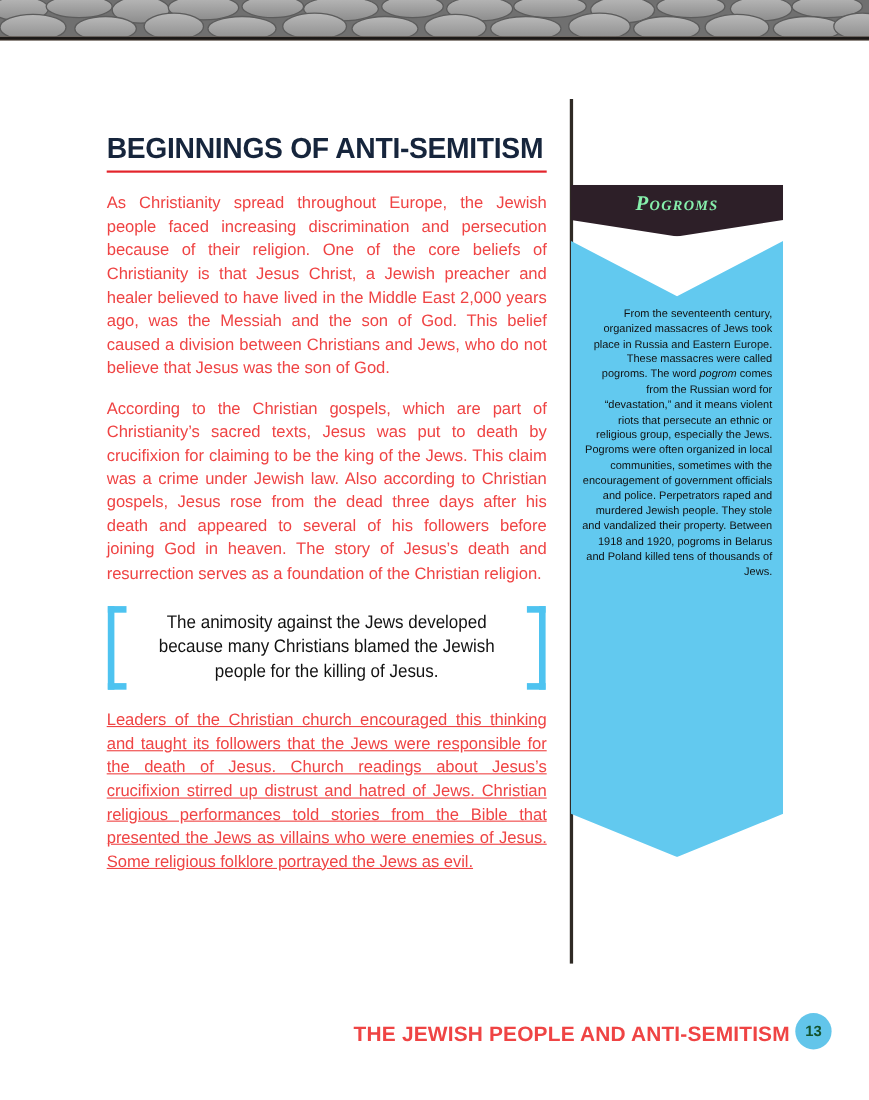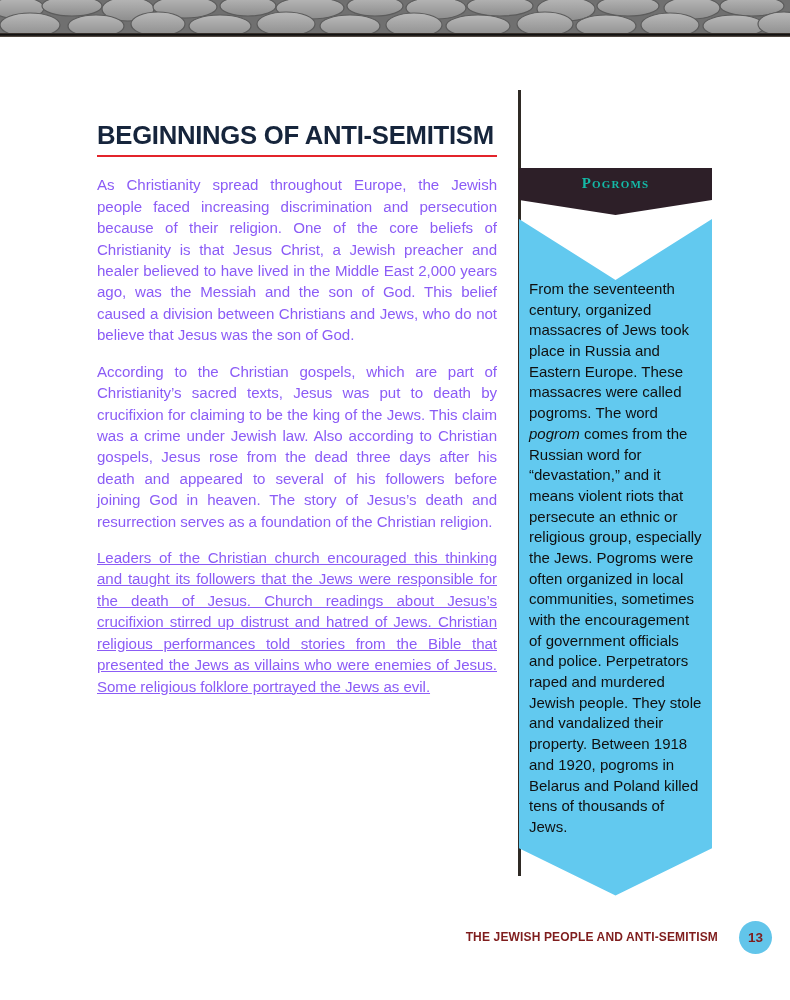--- a/index.html
+++ b/index.html
@@ -68,21 +68,21 @@
     height: 2.5px;
     background: #e3242b;
     margin: 0 0 17px 0;
   }
 
   .body-p {
     font-size: 15.1px;
     line-height: 1.42;
     text-align: justify;
     margin: 0 0 15px 0;
-    color: #8b5cf6;
+    color: #ef4444;
     letter-spacing: -0.05px;
   }
   .body-p:last-child { margin-bottom: 0; text-decoration: underline; }
 
   
   .pullquote {
     position: relative;
     margin: 17px 0 19px 0;
     padding: 6px 34px 4px 34px;
     min-height: 72px;
@@ -135,71 +135,72 @@
     clip-path: polygon(0 0, 100% 0, 100% 68%, 50% 100%, 0 68%);
     display: flex;
     align-items: flex-start;
     justify-content: center;
   }
   .sb-title {
     margin-top: 7px;
     font-family: "Liberation Serif", serif;
     font-variant: small-caps;
     font-weight: bold;
-    font-size: 15px;
+    font-size: 19px;
     letter-spacing: 1.2px;
-    color: #14b8a6;
+    color: #86efac;
+    font-style: italic;
   }
   .sb-body {
     position: relative;
     margin-top: 4px;
     width: 193px;
     min-height: 560px;
     background: #62c9ef;
     -webkit-clip-path: polygon(0 0, 50% 9%, 100% 0, 100% 93%, 50% 100%, 0 93%);
     clip-path: polygon(0 0, 50% 9%, 100% 0, 100% 93%, 50% 100%, 0 93%);
     box-sizing: border-box;
     padding: 60px 10px 58px 10px;
   }
   .sb-text {
-    text-align: left;
-    font-size: 15px;
+    text-align: right;
+    font-size: 10px;
     line-height: 1.38;
     color: #101010;
     font-family: "Liberation Sans", sans-serif;
   }
   .sb-text i { font-style: italic; }
 
   
   .footer {
     position: absolute;
     left: 0;
     top: 884px;
     width: 790px;
     height: 50px;
   }
   .footer-title {
     position: absolute;
     right: 72px;
     top: 9px;
-    font-size: 12px;
-    font-weight: bold;
-    color: #7f1d1d;
+    font-size: 19px;
+    font-weight: bold;
+    color: #ef4444;
     letter-spacing: 0.15px;
     white-space: nowrap;
   }
   .page-badge {
     position: absolute;
-    right: 18px;
+    right: 34px;
     top: 0px;
     width: 33px;
     height: 33px;
     border-radius: 50%;
     background: #62c5ea;
-    color: #7f1d1d;
+    color: #14532d;
     font-size: 13.5px;
     font-weight: bold;
     display: flex;
     align-items: center;
     justify-content: center;
   }
 </style>
 </head>
 <body>
 
@@ -249,20 +250,25 @@
   <div class="divider"></div>
 
   <div class="main-col">
 
     <h1 class="page-title">BEGINNINGS OF ANTI-SEMITISM</h1>
     <div class="title-rule"></div>
 
     <p class="body-p">As Christianity spread throughout Europe, the Jewish people faced increasing discrimination and persecution because of their religion. One of the core beliefs of Christianity is that Jesus Christ, a Jewish preacher and healer believed to have lived in the Middle East 2,000 years ago, was the Messiah and the son of God. This belief caused a division between Christians and Jews, who do not believe that Jesus was the son of God.</p>
     <p class="body-p">According to the Christian gospels, which are part of Christianity’s sacred texts, Jesus was put to death by crucifixion for claiming to be the king of the Jews. This claim was a crime under Jewish law. Also according to Christian gospels, Jesus rose from the dead three days after his death and appeared to several of his followers before joining God in heaven. The story of Jesus’s death and resurrection serves as a foundation of the Christian religion.</p>
 
+    <div class="pullquote">
+      <span class="bracket left"></span>
+      <div class="pq-text">The animosity against the Jews developed because many Christians blamed the Jewish people for the killing of Jesus.</div>
+      <span class="bracket right"></span>
+    </div>
 
     <p class="body-p">Leaders of the Christian church encouraged this thinking and taught its followers that the Jews were responsible for the death of Jesus. Church readings about Jesus’s crucifixion stirred up distrust and hatred of Jews. Christian religious performances told stories from the Bible that presented the Jews as villains who were enemies of Jesus. Some religious folklore portrayed the Jews as evil.</p>
   </div>
 
   <div class="sidebar">
     <div class="sb-header">
       <span class="sb-title">Pogroms</span>
     </div>
     <div class="sb-body">
       <div class="sb-text">

